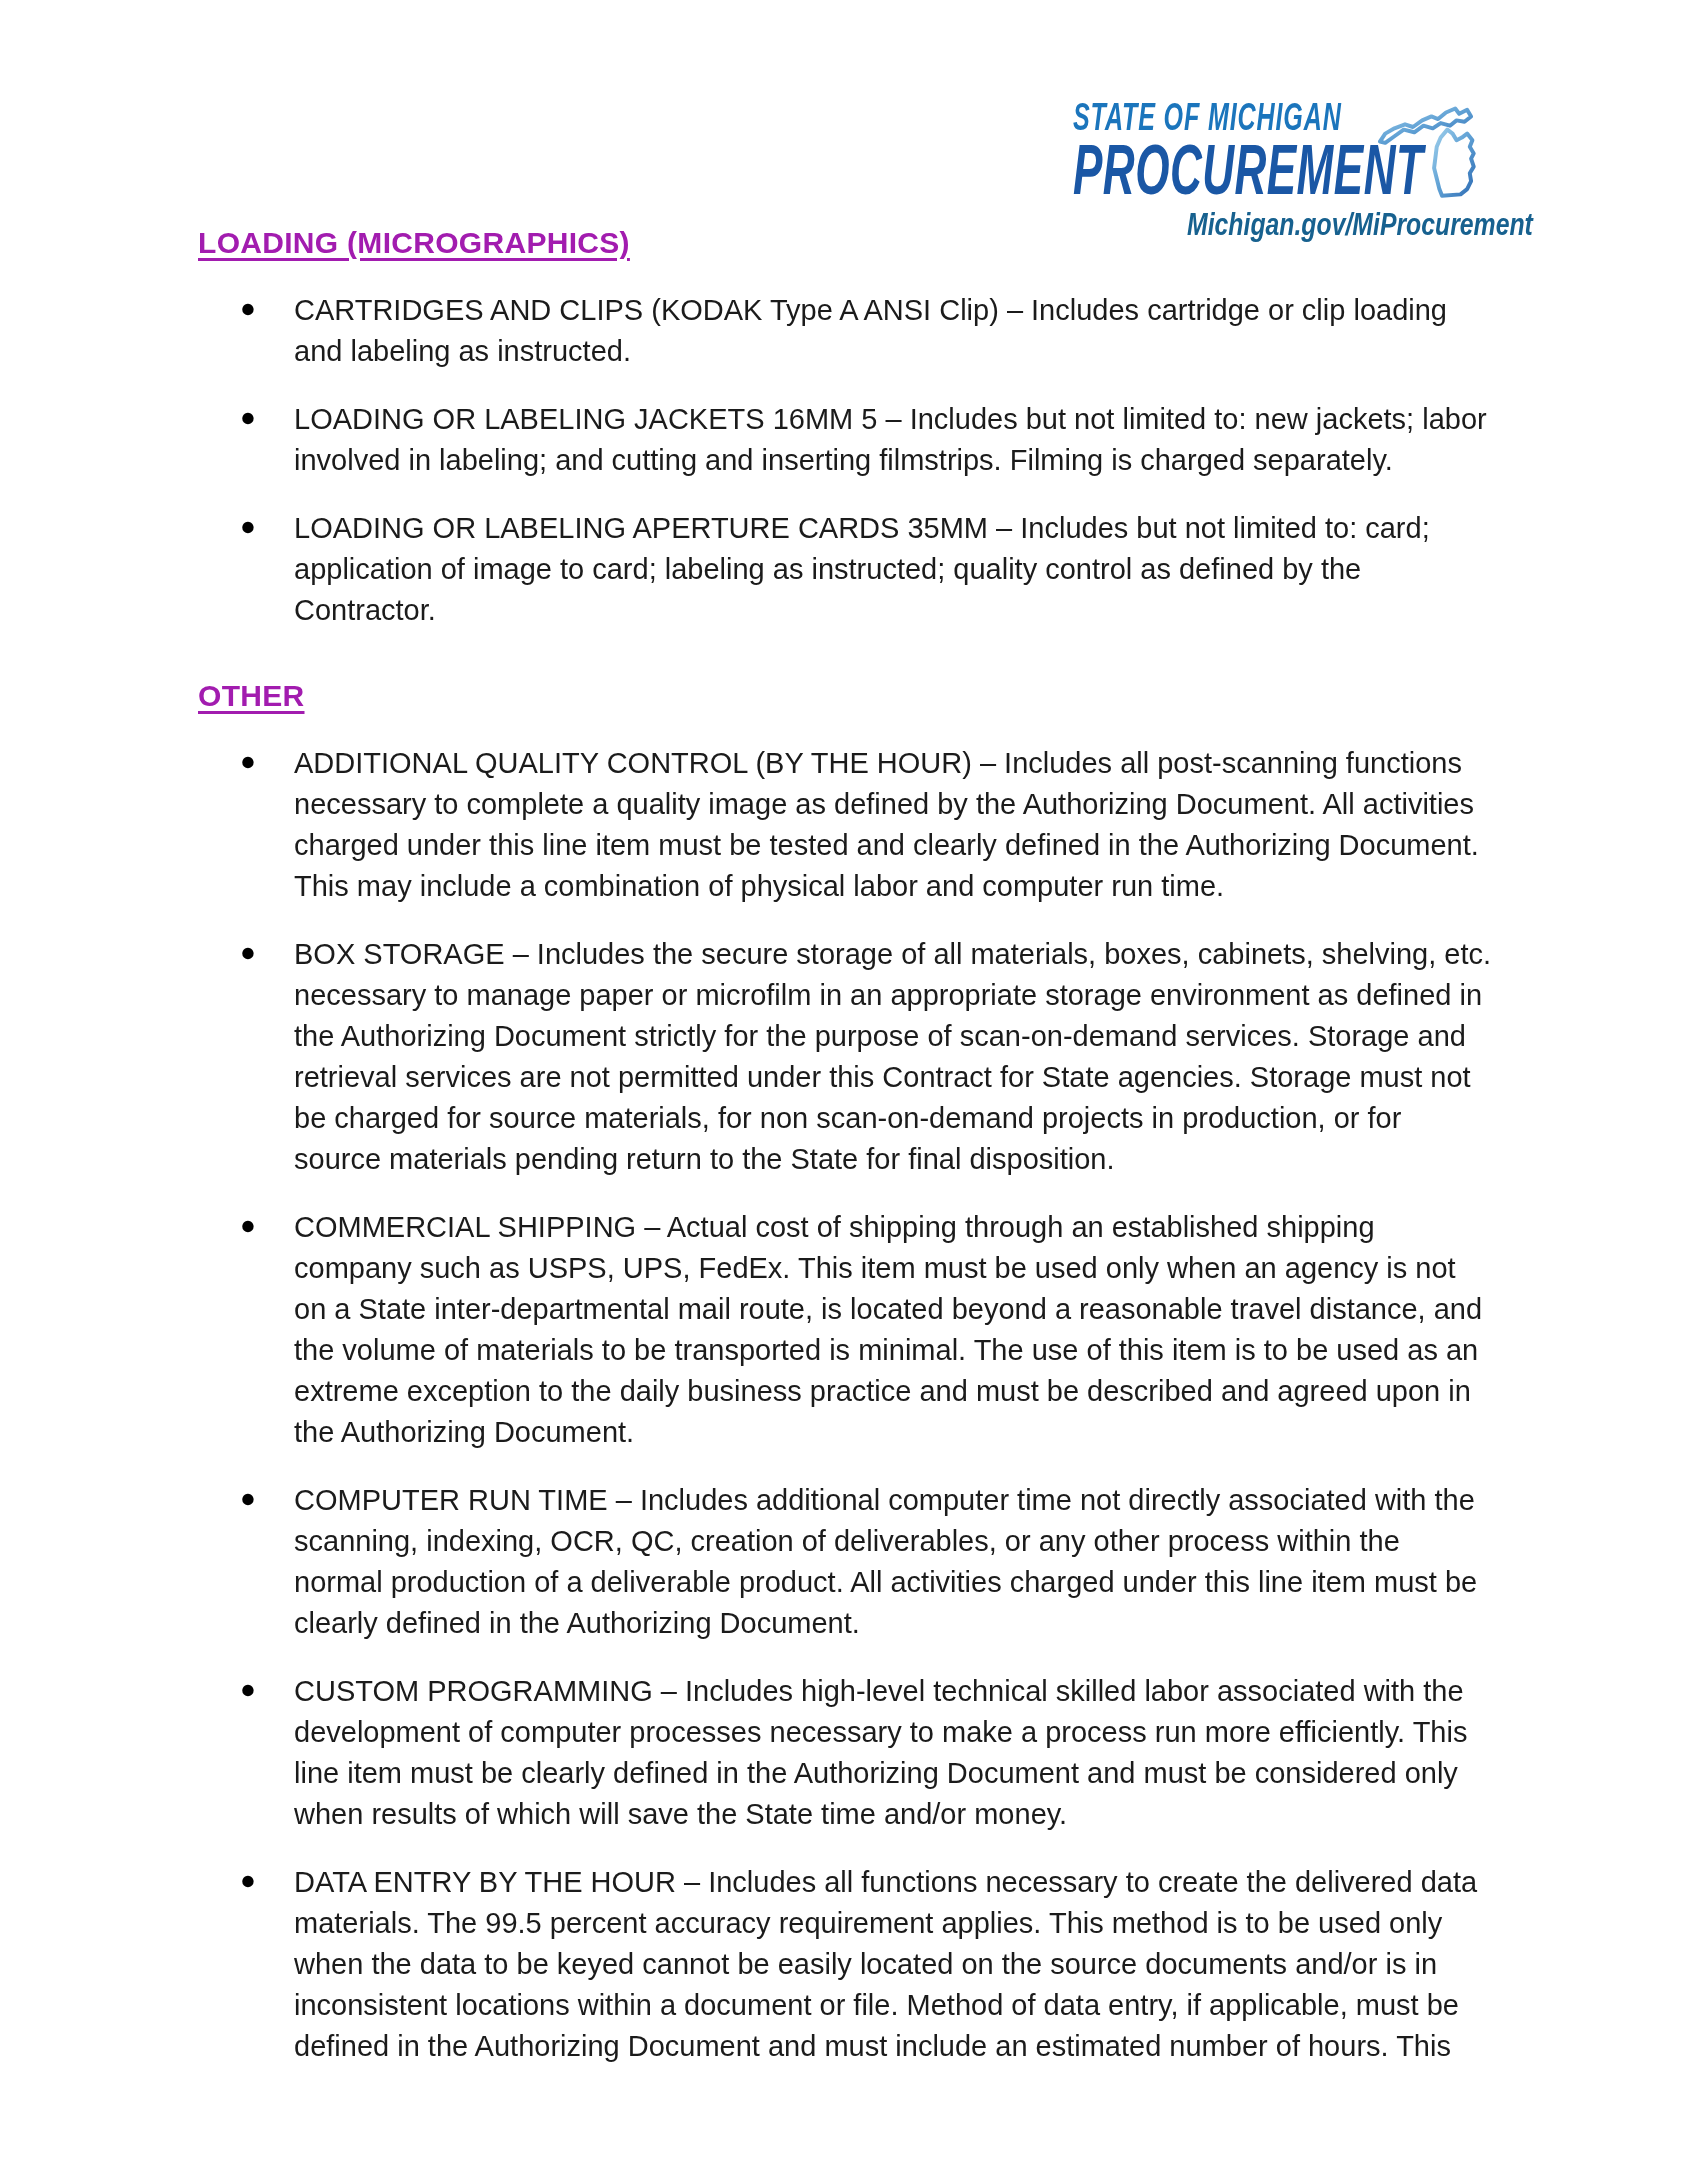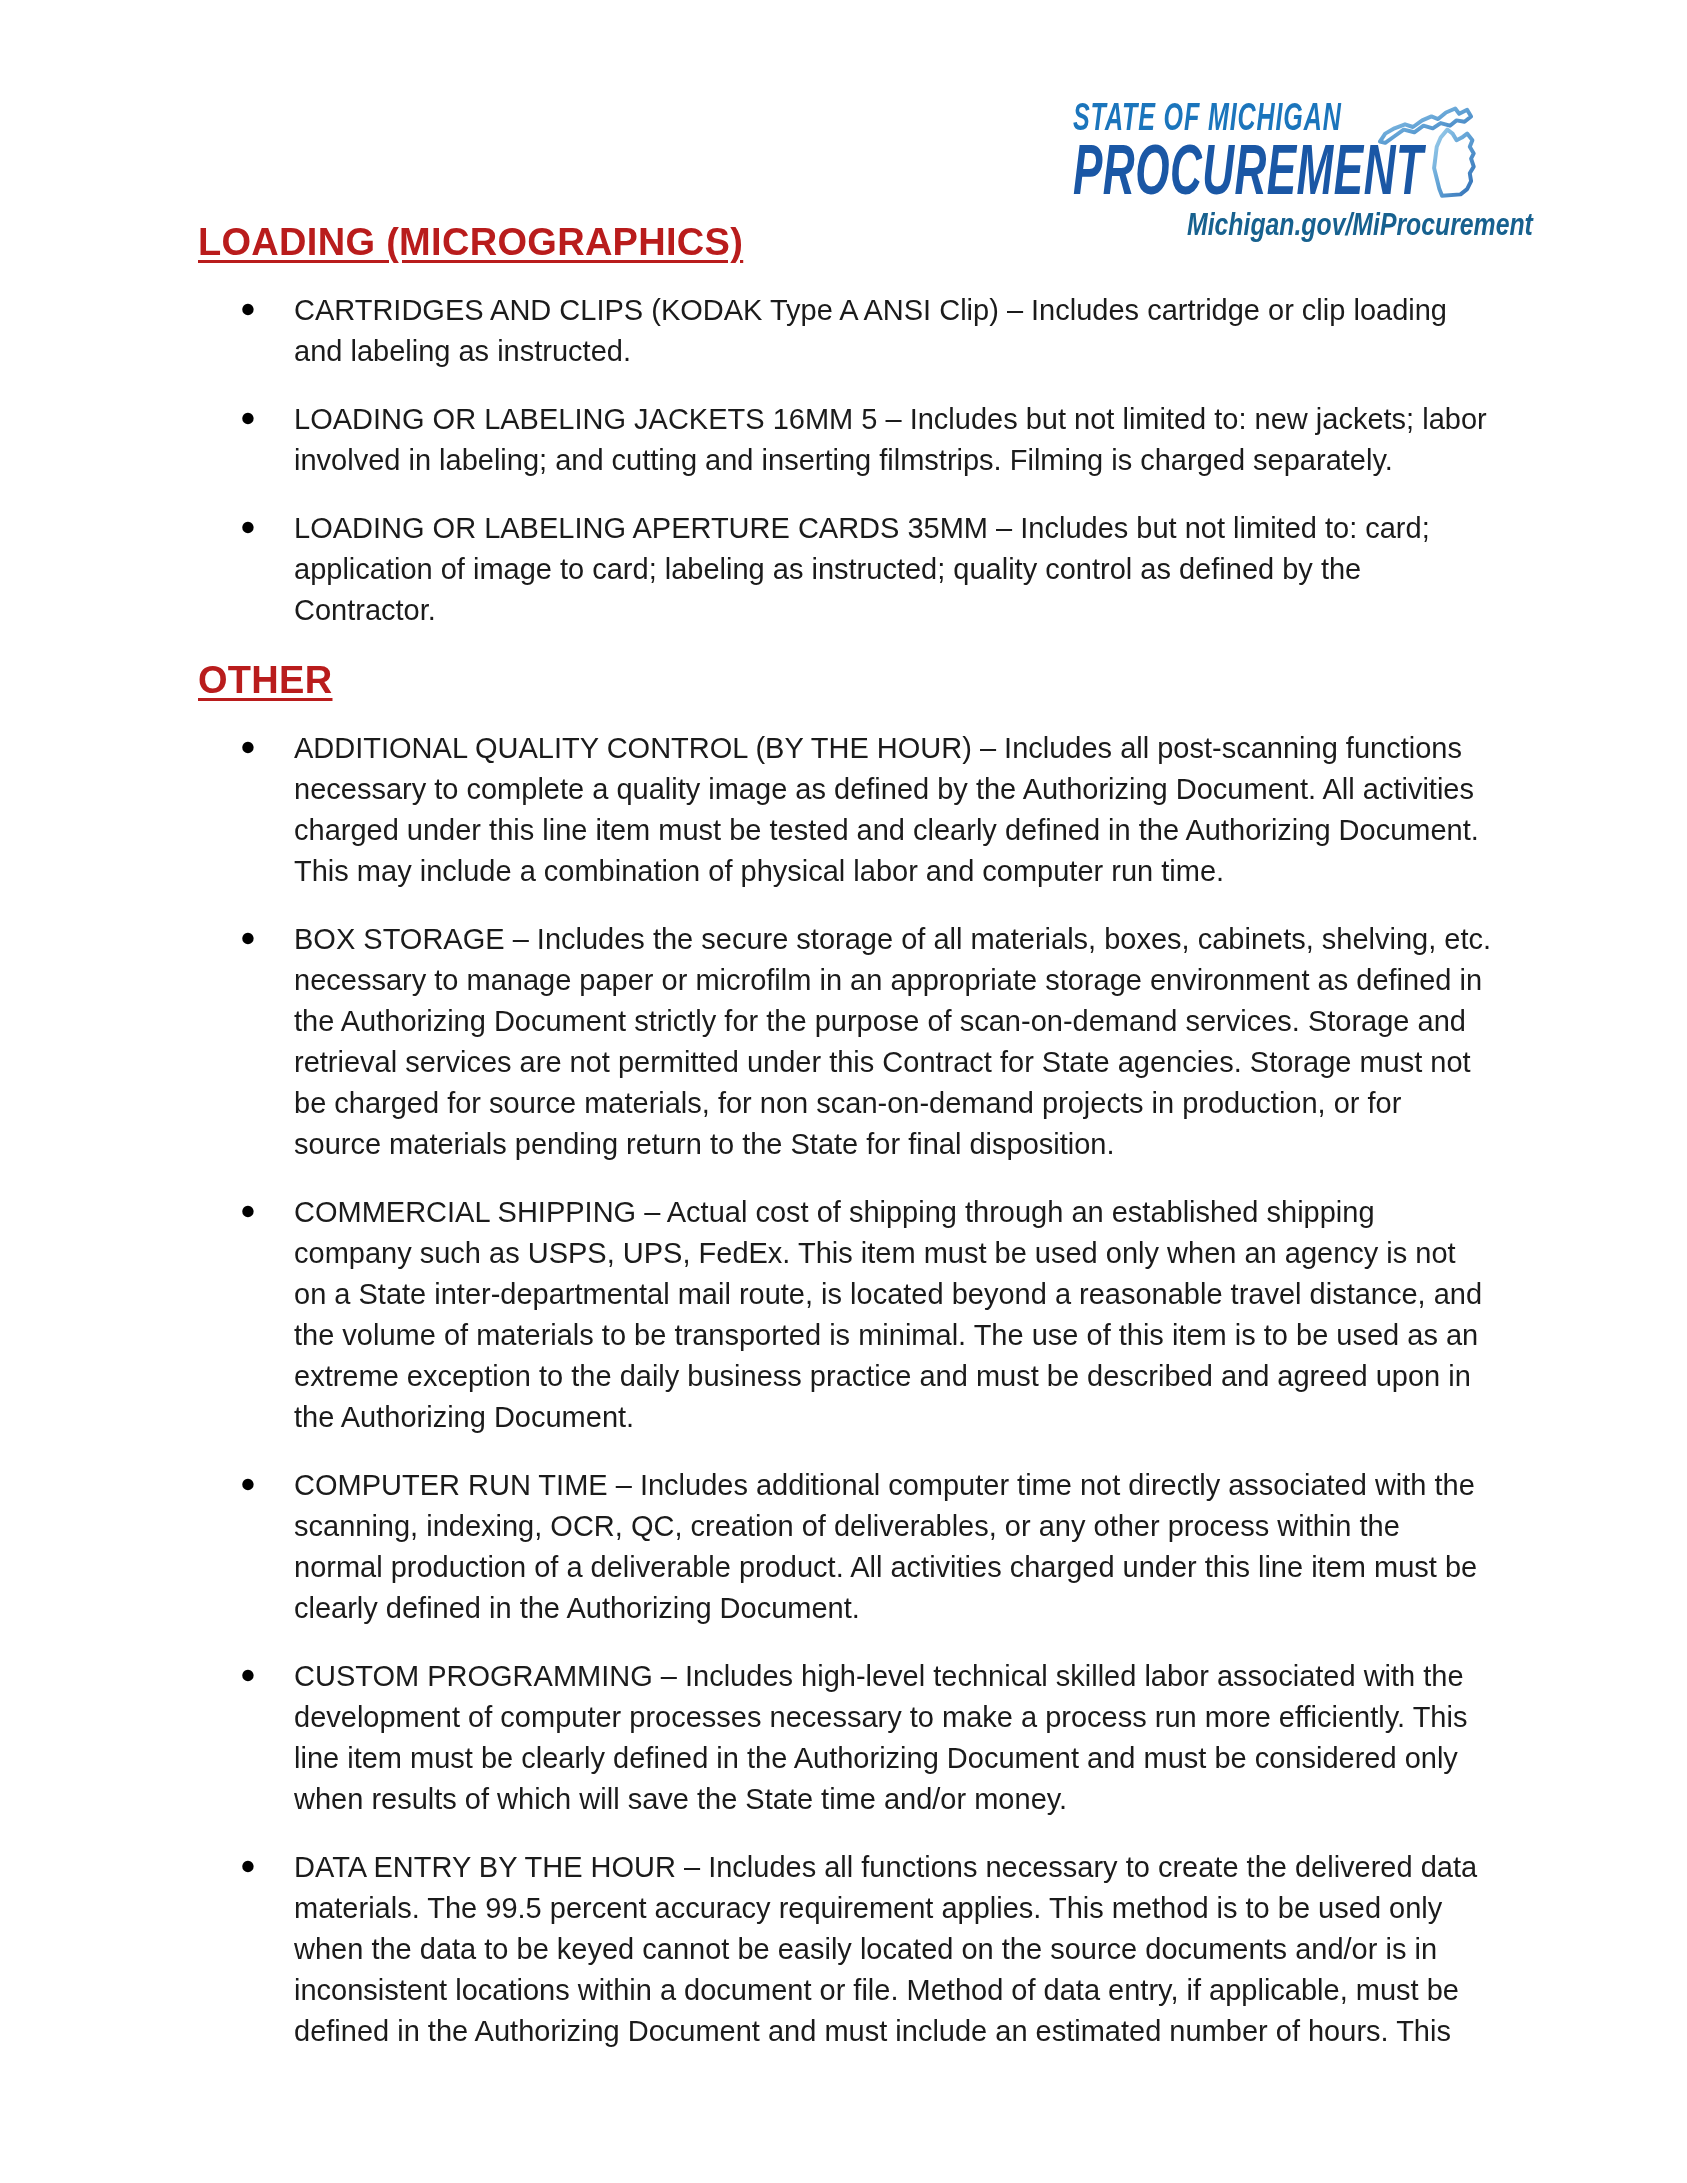--- a/index.html
+++ b/index.html
@@ -27,29 +27,29 @@
   .mi-icon{position:absolute;left:299px;top:-6.6px;width:144px;height:111px;}
   .logo-url{
     font-size:31px;font-weight:700;color:#17618f;
     transform:scaleX(.80);transform-origin:left top;
     white-space:nowrap;margin-left:114px;margin-top:5.3px;line-height:34px;
   }
 
   
   .content{position:absolute;left:198px;top:222px;width:1307px;}
   h2.sec-heading{
-    font-size:38px;line-height:41px;font-weight:700;color:#b91c1c;
+    font-size:30px;line-height:41px;font-weight:700;color:#a21caf;
     margin:0 0 17px 0;letter-spacing:0.3px;
   }
   h2.sec-heading .u{
     text-decoration:underline;
     text-decoration-thickness:2.6px;
     text-underline-offset:5.3px;
   }
-  section + section h2.sec-heading{margin-top:29px;}
+  section + section h2.sec-heading{margin-top:44px;}
   ul.bullets{list-style:none;margin:0;padding:0;}
   ul.bullets li{
     position:relative;
     padding-left:96px;
     margin-bottom:18px;
     font-size:29px;line-height:41px;
     max-width:1297px;
     color:#1b1b1b;
   }
   ul.bullets li .dot{

